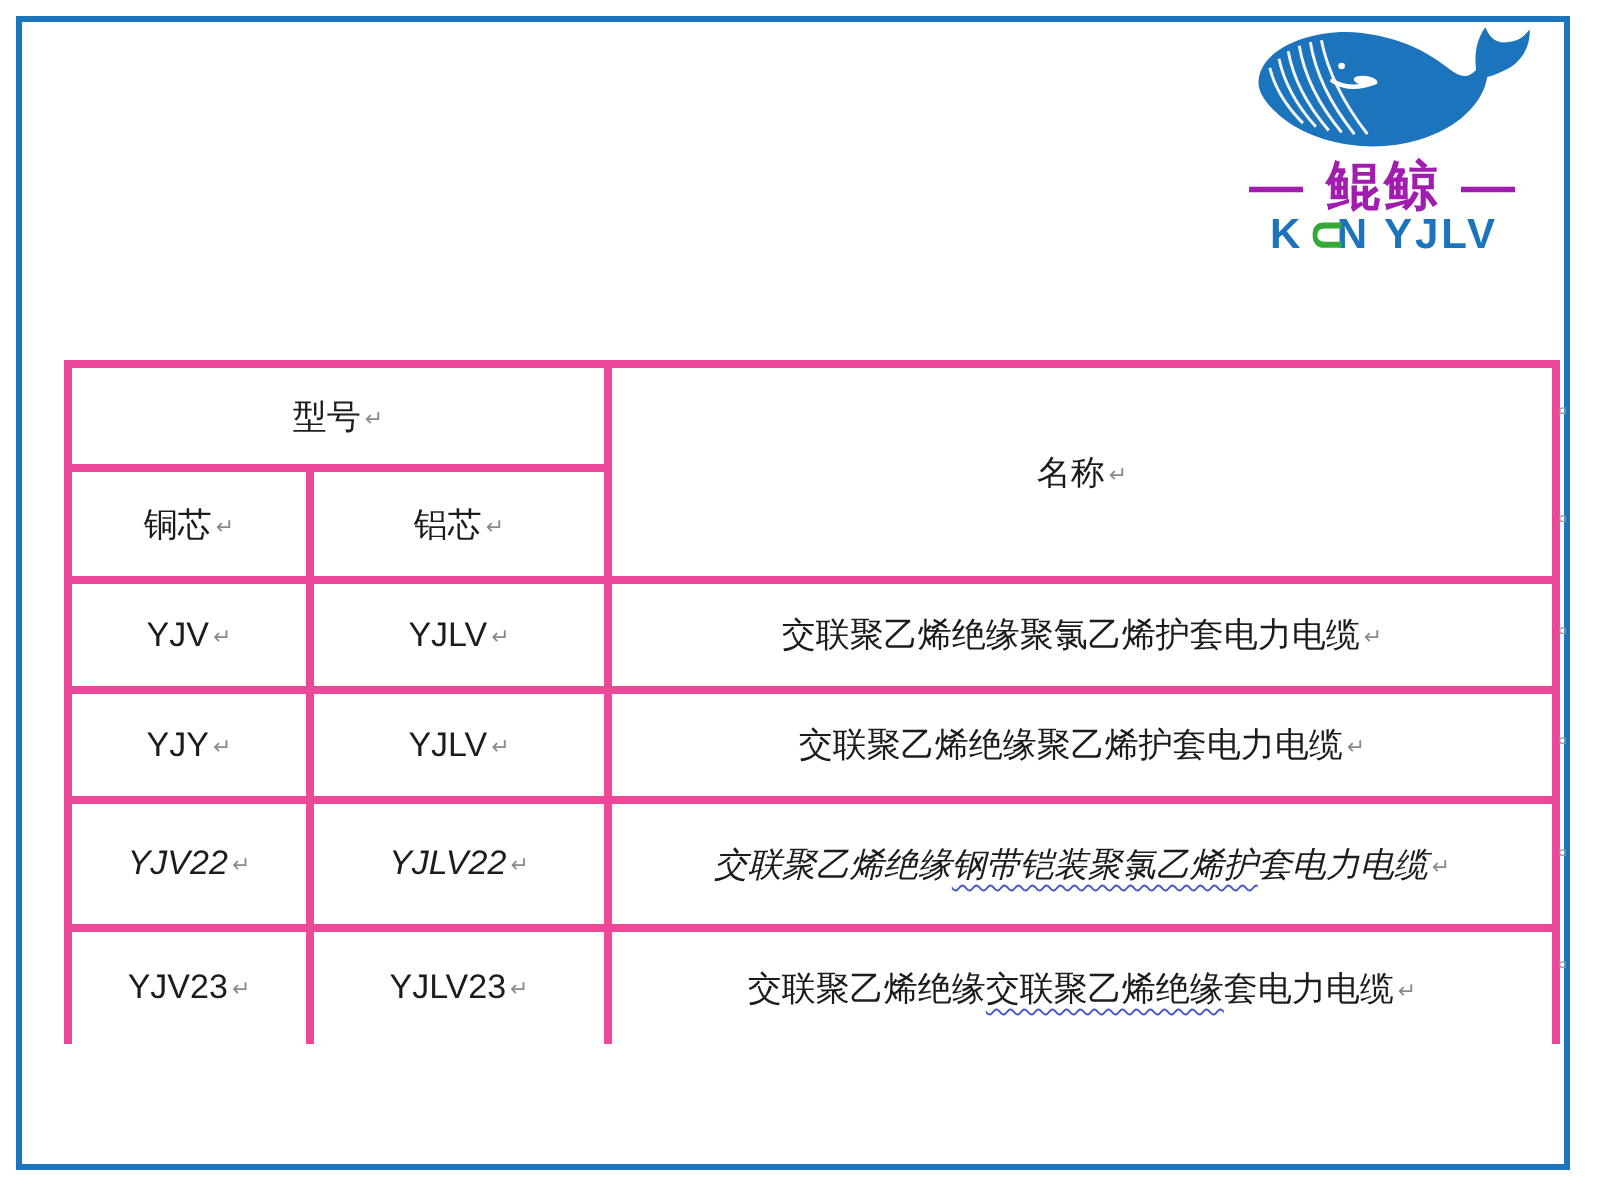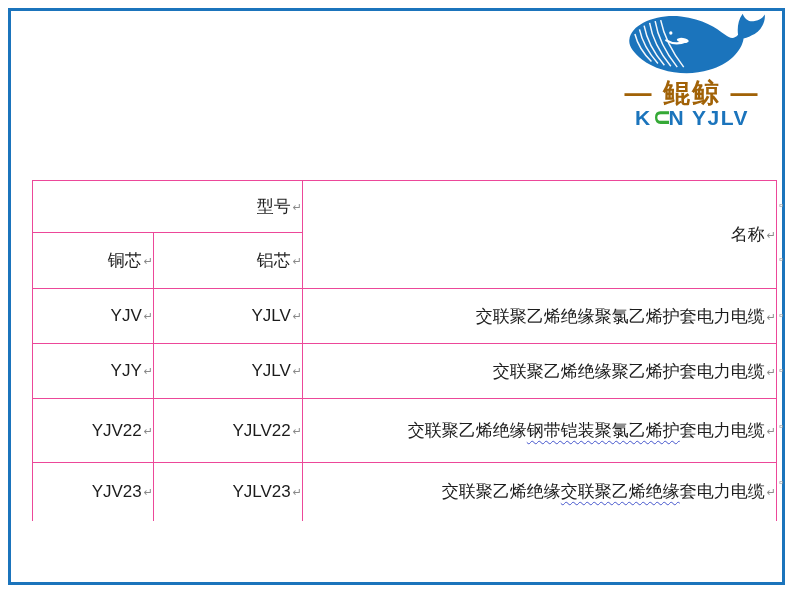--- a/index.html
+++ b/index.html
@@ -9,42 +9,42 @@
     color:#1c1c1c;
   }
   .frame {
     position:absolute; left:8px; top:8px; width:777px; height:577px;
     box-sizing:border-box; border:3px solid #1b74bc; pointer-events:none;
   }
   
   .logo { position:absolute; top:8px; right:18px; width:180px; text-align:center; }
   .logo .whale { display:block; margin:2px auto 0 auto; }
   .logo .cn {
-    font-size:27px; font-weight:700; color:#a16207; letter-spacing:2px;
+    font-size:27px; font-weight:700; color:#a21caf; letter-spacing:2px;
     line-height:26px; white-space:nowrap;
   }
   .logo .en {
     font-size:21px; font-weight:700; color:#1b74bc; letter-spacing:1.5px;
     line-height:24px; white-space:nowrap;
   }
   .logo .en .u {
     color:#35a936; display:inline-block; transform:rotate(90deg);
     transform-origin:55% 55%;
   }
   
   table.spec {
     position:absolute; left:32px; top:180px; width:744px;
     border-collapse:collapse; table-layout:fixed;
   }
   table.spec td {
-    border:1px solid #ec4899; text-align:right; vertical-align:middle;
+    border:4px solid #ec4899; text-align:center; vertical-align:middle;
     font-size:17px; padding:0; overflow:hidden; white-space:nowrap;
   }
   tr.h1 { height:52px; } tr.h2 { height:56px; }
-  tr.r  { height:55px;margin-left:40px; } tr.r3 { height:64px; } tr.r4 { height:58px; }
+  tr.r  { height:55px;margin-left:40px; } tr.r3 { height:64px;font-style:italic; } tr.r4 { height:58px; }
   tr.r4 td { border-bottom:none; }
   .rm { font-size:11px; color:#8a8a8a; margin-left:2px; vertical-align:1px; }
   .sq {
     text-decoration:underline; text-decoration-style:wavy;
     text-decoration-color:#4455cc; text-decoration-thickness:1px;
     text-underline-offset:4px;
   }
   .sq:empty { text-decoration:none; }
   
   .rowmarks { position:absolute; left:779px; top:180px; width:8px; }

